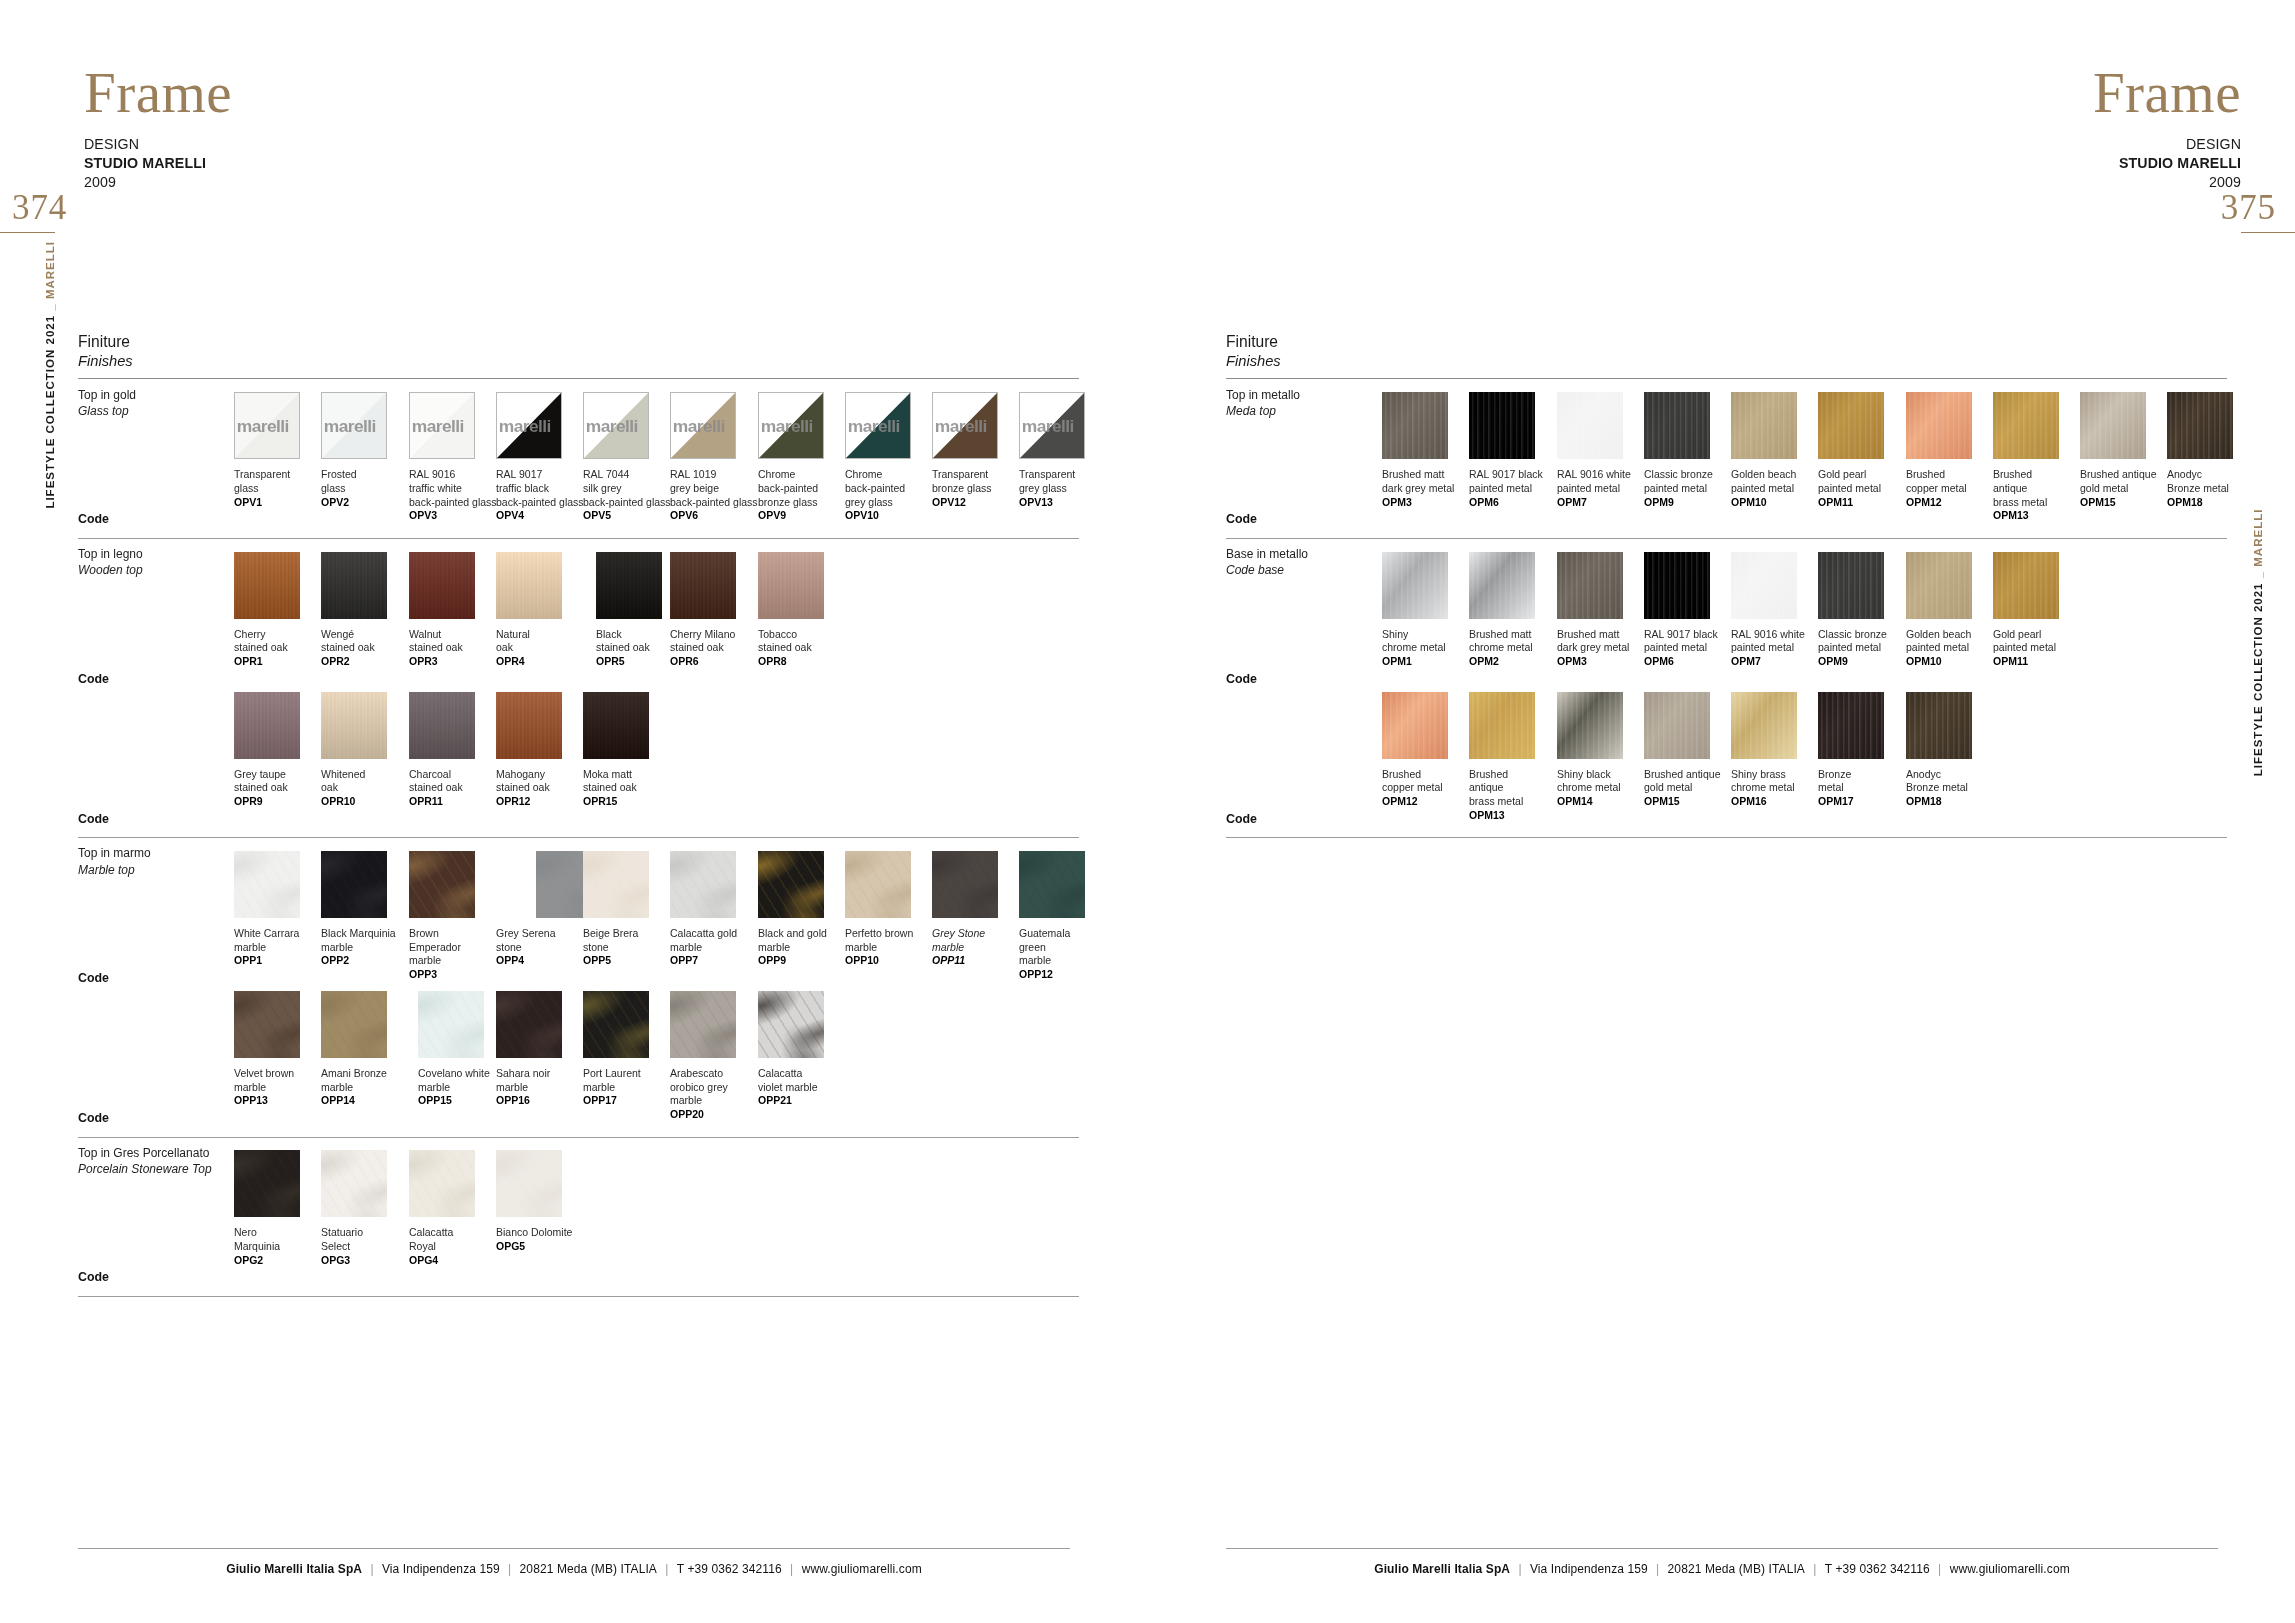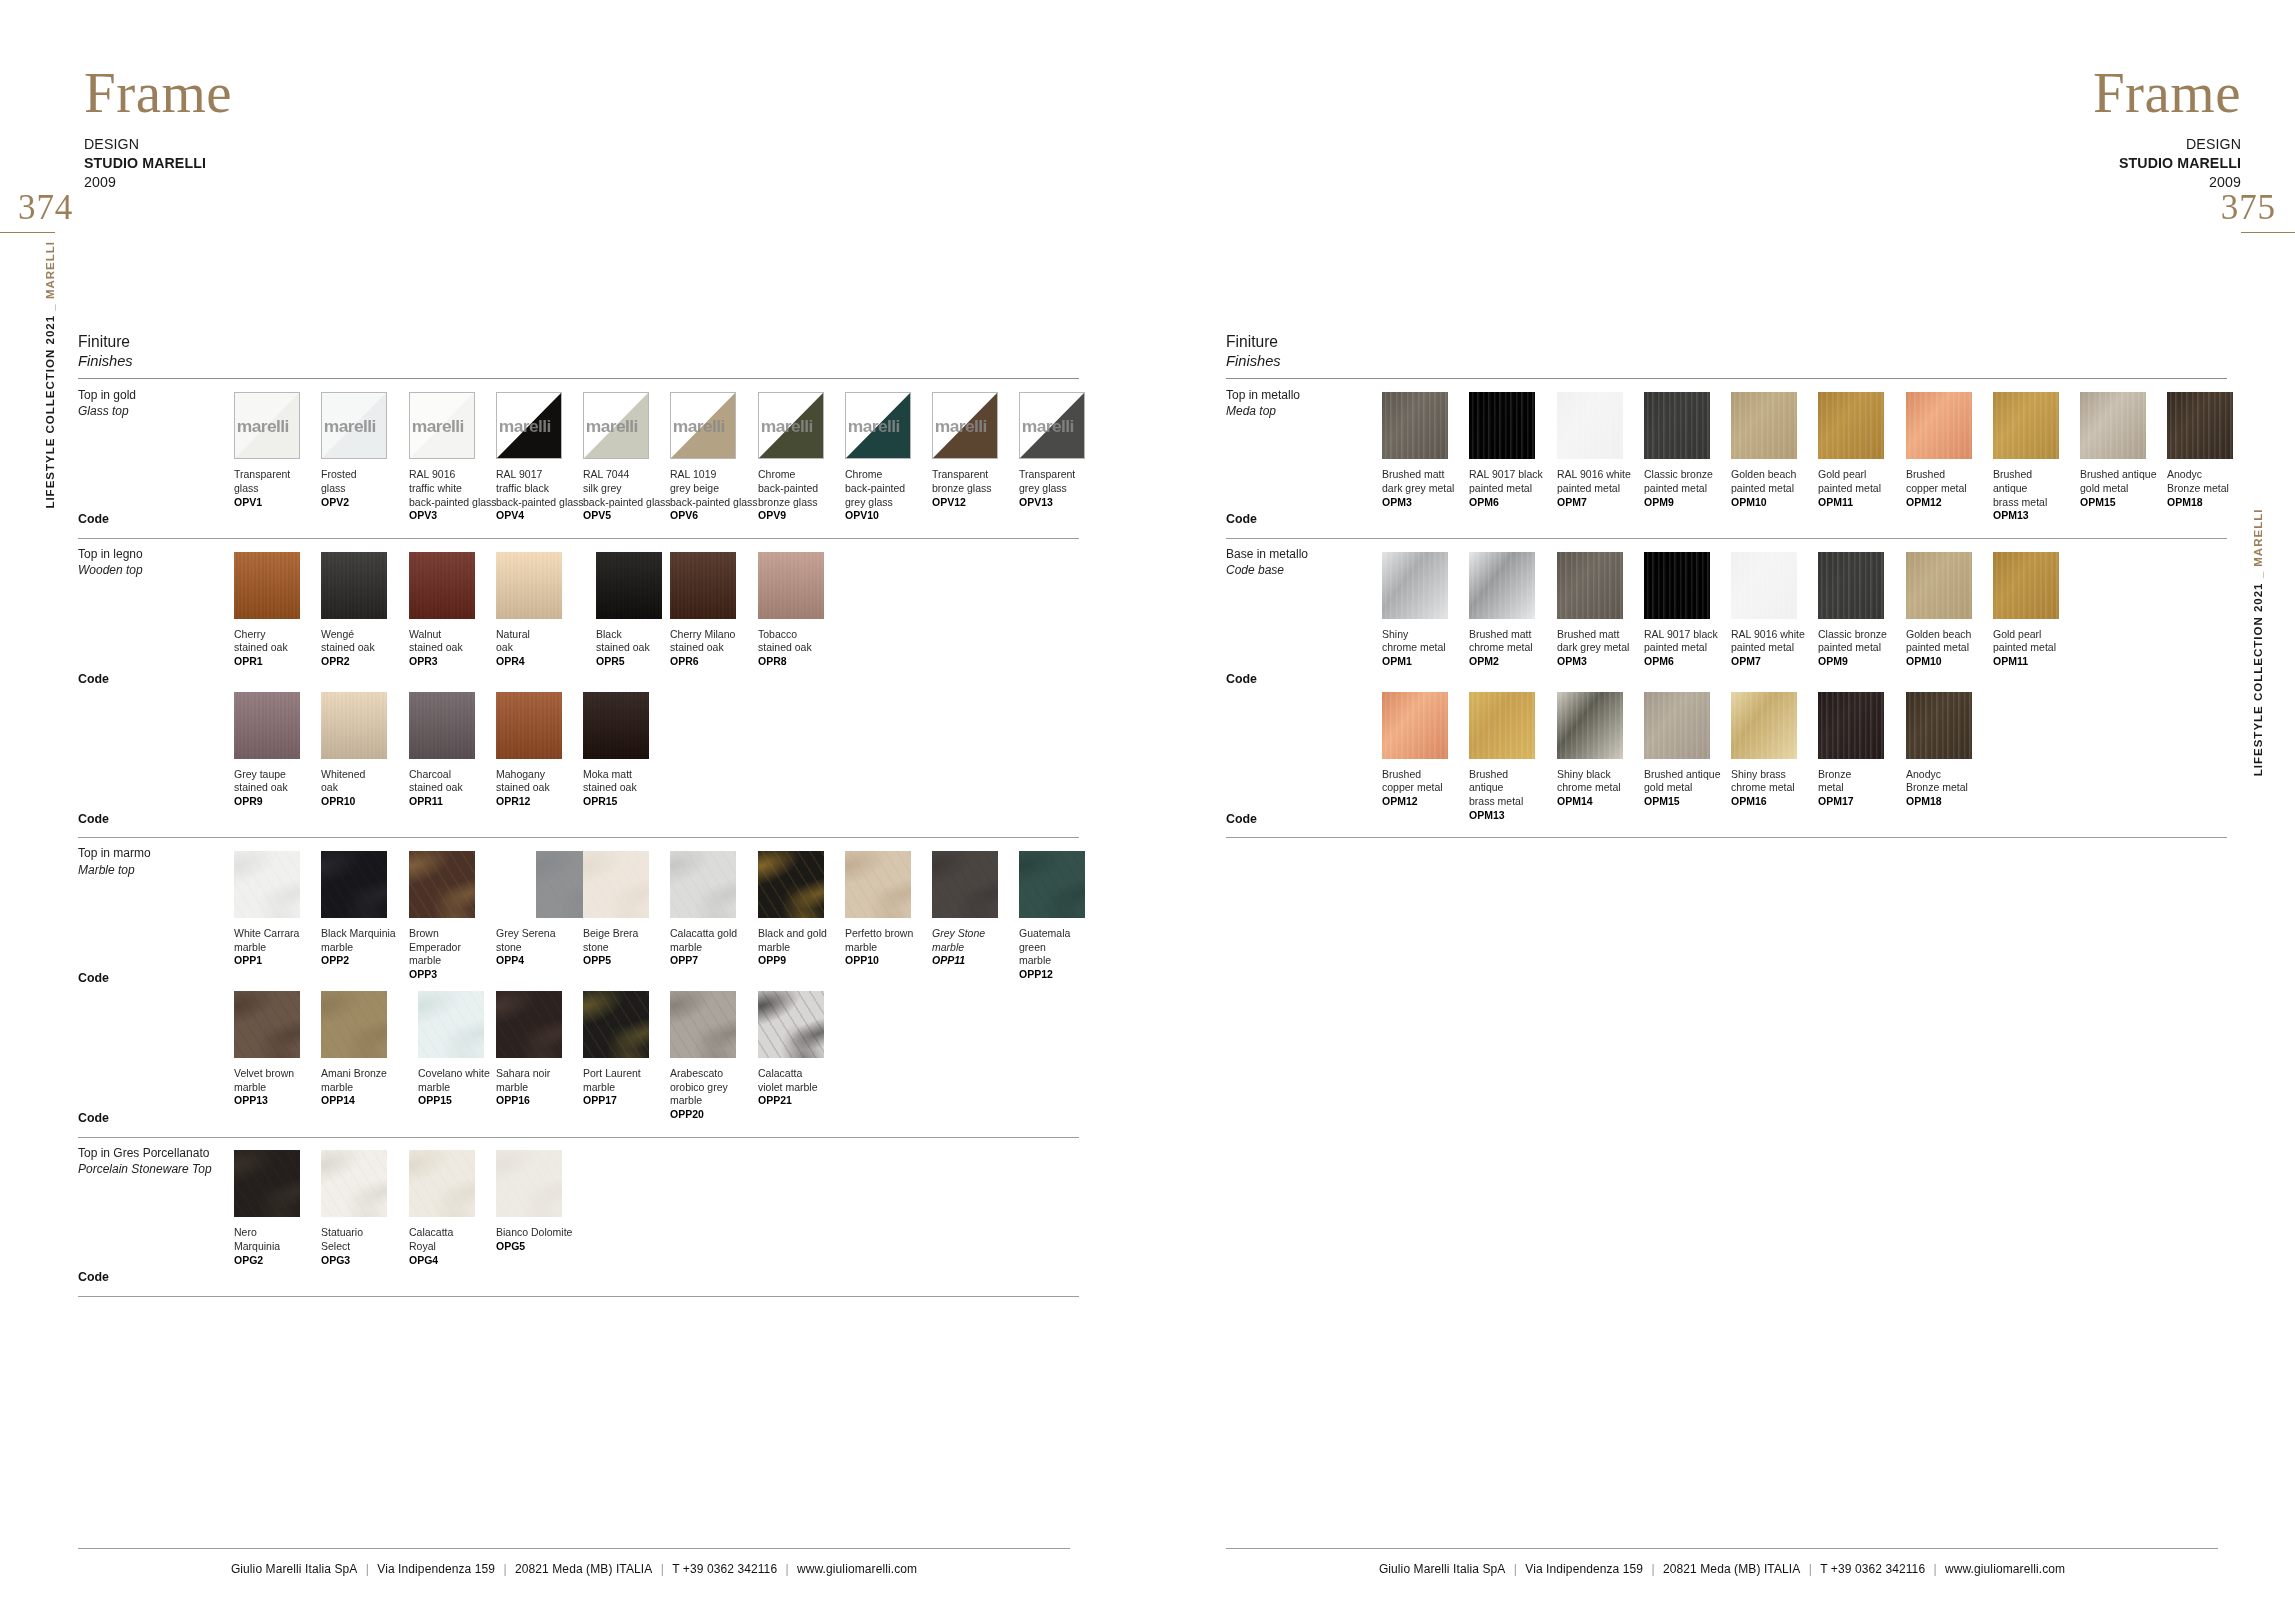--- a/index.html
+++ b/index.html
@@ -41,21 +41,21 @@
     position: absolute;
     font-size: 11.5px;
     font-weight: bold;
     letter-spacing: 1px;
     white-space: nowrap;
     transform-origin: 0 0;
   }
   .spine .dark { color: #1a1a1a; }
   .spine .gold { color: #9a7f5a; }
 
-  .page-left .folio { left: 18px; top: 188px; }
+  .page-left .folio { left: 12px; top: 188px; }
   .page-left .folio-rule { left: 0px; top: 232px; width: 55px; }
   .page-left .spine { left: 44px; top: 241px; transform: rotate(-90deg) translate(-100%, 0); }
 
   .page-right .folio { right: 20px; top: 188px; }
   .page-right .folio-rule { right: 0px; top: 232px; width: 55px; }
   .page-right .spine { right: 44px; top: 241px; transform: rotate(-90deg) translate(-100%, 0); transform-origin: 100% 0; }
 
   
   .finishes-wrap { position: absolute; top: 332px; }
   .page-left .finishes-wrap { left: 78px; width: 1001px; }
@@ -111,21 +111,21 @@
 
   .footer {
     position: absolute; bottom: 48px; left: 0; width: 1148px;
   }
   .footer-rule { height: 0.9px; background: #9c9c9c; margin: 0 78px 13px 78px; }
   .page-right .footer-rule { margin: 0 78px 13px 78px; }
   .footer-text {
     font-size: 12px; color: #111; text-align: center; letter-spacing: 0.1px;
   }
   .footer-text .sep { color: #9a9a9a; padding: 0 8.3px; }
-  .footer-text .b { font-weight: normal; }
+  .footer-text .b { font-weight: bold; }
 </style>
 </head>
 <body>
 
 <div class="spread">
   <div class="page page-left" id="pageLeft">
       <div class="header">
         <div class="title">Frame</div>
         <div class="design-block">
           <div>DESIGN</div>

